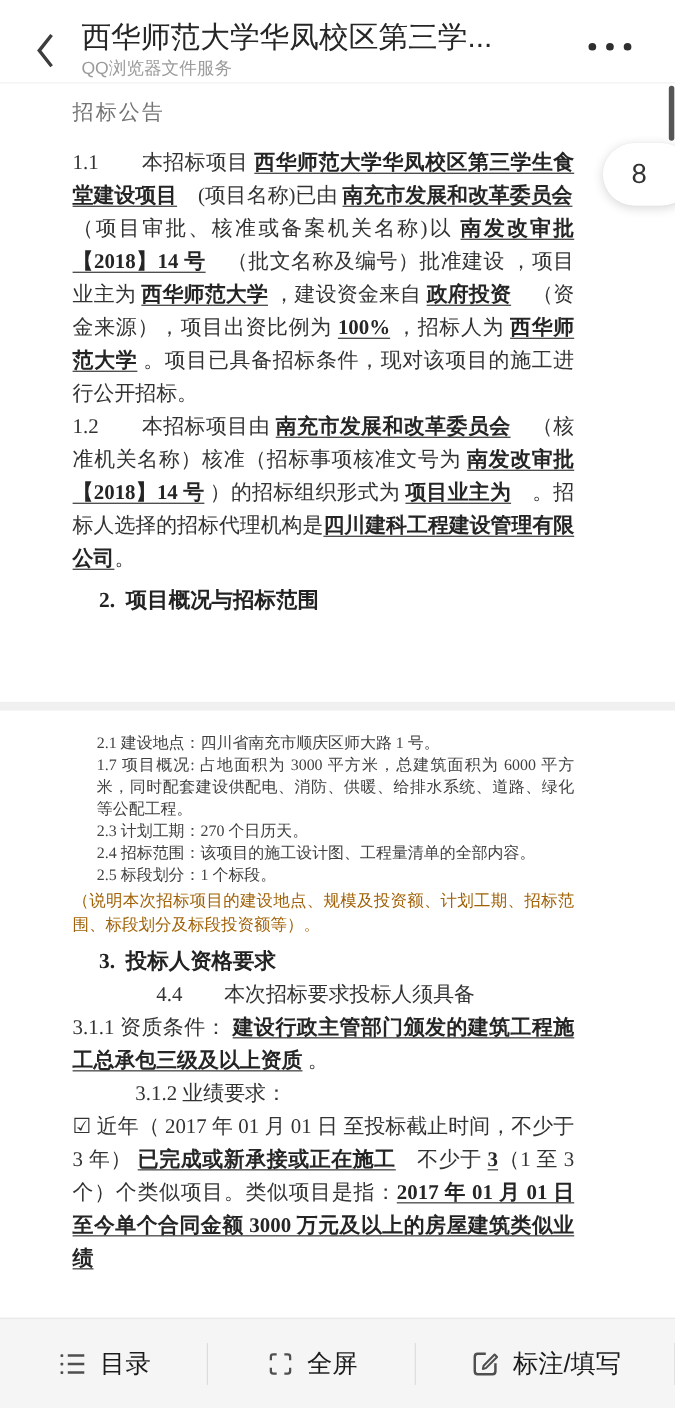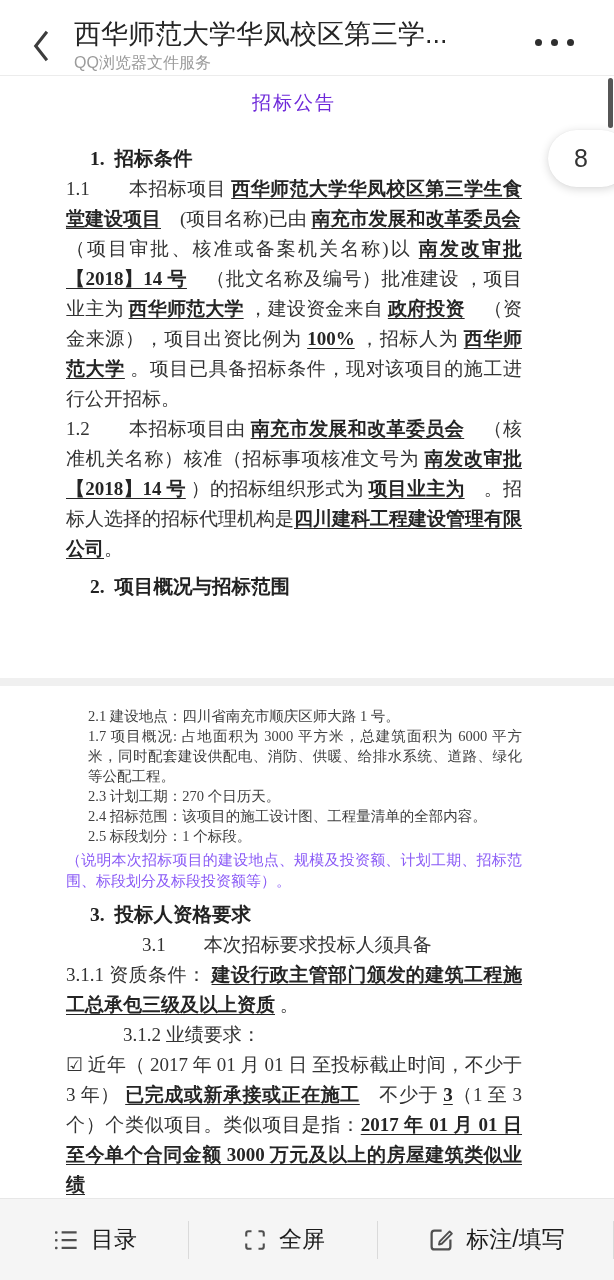--- a/index.html
+++ b/index.html
@@ -14,28 +14,28 @@
   .titles{flex:1;min-width:0;margin-left:12px;}
   .doc-title{font-size:27px;color:#262626;line-height:31px;white-space:nowrap;overflow:hidden;text-overflow:clip;}
   .doc-subtitle{font-size:16px;color:#9b9b9b;line-height:19px;margin-top:3px;}
   .more-btn{display:flex;gap:9px;align-items:center;flex:0 0 auto;margin-left:14px;margin-right:14px;margin-top:-6px;}
   .dot{width:7px;height:7px;border-radius:50%;background:#2e2e2e;}
 
   
   .doc{position:absolute;top:76px;left:0;right:0;height:1122px;overflow:hidden;background:#fff;
        font-family:"Liberation Serif","DejaVu Serif",serif;color:#333;}
   .doc-body{padding:12px 92px 0 66px;}
-  .b-center{font-size:19px;line-height:30px;letter-spacing:2px;text-align:center;color:#6d28d9;margin-bottom:16px;}
+  .b-center{font-size:19px;line-height:30px;letter-spacing:2px;text-align:left;color:#737373;margin-bottom:16px;}
   .b-h{font-size:19.5px;font-weight:700;margin:8px 0 0 24px;line-height:30px;color:#222;white-space:pre-wrap;}
   .b-center + .b-h{margin-top:26px;}
   .b-para{font-size:19px;line-height:30px;text-align:justify;color:#333;margin:0;}
   .b-gap{height:8px;background:#f0f0f0;margin:76px -92px 0 -66px;}
   .b-gap + .b-small{margin-top:20px;}
   .b-small{font-size:14.5px;line-height:20px;color:#404040;margin:0 0 0 22px;text-align:justify;}
-  .b-note{font-size:15px;line-height:21px;color:#8b5cf6;margin-top:4px;text-align:justify;}
+  .b-note{font-size:15px;line-height:21px;color:#a16207;margin-top:4px;text-align:justify;}
   .r-b{font-weight:700;color:#252525;}
   .r-u{text-decoration:underline;text-underline-offset:3px;}
 
   
   .page-badge{position:absolute;top:130px;right:-16px;width:82px;height:57px;background:#ffffff;
               border-radius:28.5px;box-shadow:0 2px 10px rgba(0,0,0,0.16),0 0 1px rgba(0,0,0,0.08);
               display:flex;align-items:center;box-sizing:border-box;padding-left:26px;
               font-size:25px;color:#333;}
   .scroll-thumb{position:absolute;top:78px;right:1px;width:5px;height:50px;background:#565656;border-radius:2.5px;}
 
@@ -68,33 +68,32 @@
     <div class="more-btn">
       <span class="dot"></span>
       <span class="dot"></span>
       <span class="dot"></span>
     </div>
   </div>
 
   <div class="doc">
     <div class="doc-body" id="doc-body">
         <div class="b-center">招标公告</div>
-        <div class="b-h">1.&nbsp;&nbsp;招标条件</div>
         <div class="b-para"><span>1.1　　本招标项目 </span><span class="r-b r-u">西华师范大学华凤校区第三学生食堂建设项目</span><span>　(项目名称)已由 </span><span class="r-b r-u">南充市发展和改革委员会</span><span>　（项目审批、核准或备案机关名称)以 </span><span class="r-b r-u">南发改审批【2018】14 号</span><span>　（批文名称及编号）批准建设 ，项目业主为 </span><span class="r-b r-u">西华师范大学</span><span> ，建设资金来自 </span><span class="r-b r-u">政府投资</span><span>　（资金来源），项目出资比例为 </span><span class="r-b r-u">100%</span><span> ，招标人为 </span><span class="r-b r-u">西华师范大学</span><span> 。项目已具备招标条件，现对该项目的施工进行公开招标。</span></div>
         <div class="b-para"><span>1.2　　本招标项目由 </span><span class="r-b r-u">南充市发展和改革委员会</span><span>　（核准机关名称）核准（招标事项核准文号为 </span><span class="r-b r-u">南发改审批【2018】14 号</span><span> ）的招标组织形式为 </span><span class="r-b r-u">项目业主为</span><span>　。招标人选择的招标代理机构是</span><span class="r-b r-u">四川建科工程建设管理有限公司</span><span>。</span></div>
         <div class="b-h">2.&nbsp;&nbsp;项目概况与招标范围</div>
         <div class="b-gap"></div>
         <div class="b-small">2.1 建设地点：四川省南充市顺庆区师大路 1 号。</div>
         <div class="b-small">1.7 项目概况: 占地面积为 3000 平方米，总建筑面积为 6000 平方米，同时配套建设供配电、消防、供暖、给排水系统、道路、绿化等公配工程。</div>
         <div class="b-small">2.3 计划工期：270 个日历天。</div>
         <div class="b-small">2.4 招标范围：该项目的施工设计图、工程量清单的全部内容。</div>
         <div class="b-small">2.5 标段划分：1 个标段。</div>
         <div class="b-note">（说明本次招标项目的建设地点、规模及投资额、计划工期、招标范围、标段划分及标段投资额等）。</div>
         <div class="b-h">3.&nbsp;&nbsp;投标人资格要求</div>
-        <div class="b-para"><span>　　　　3.1　　本次招标要求投标人须具备</span></div>
+        <div class="b-para"><span>　　　　4.4　　本次招标要求投标人须具备</span></div>
         <div class="b-para"><span>3.1.1 资质条件： </span><span class="r-b r-u">建设行政主管部门颁发的建筑工程施工总承包三级及以上资质</span><span> 。</span></div>
         <div class="b-para"><span>　　　3.1.2 业绩要求：</span></div>
         <div class="b-para"><span>☑ 近年（ 2017 年 01 月 01 日 至投标截止时间，不少于 3 年） </span><span class="r-b r-u">已完成或新承接或正在施工</span><span>　不少于 </span><span class="r-b r-u">3</span><span>（1 至 3 个）个类似项目。类似项目是指：</span><span class="r-b r-u">2017 年 01 月 01 日至今单个合同金额 3000 万元及以上的房屋建筑类似业绩</span></div>
       </div>
   </div>
 
   <div class="scroll-thumb"></div>
 
   <div class="page-badge">
     <span>8</span>

